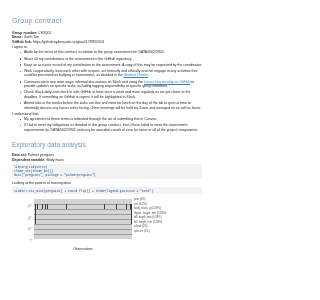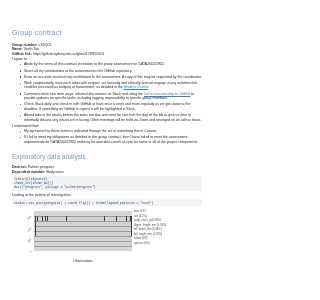--- a/index.html
+++ b/index.html
@@ -11,21 +11,21 @@
     width: 211px;
     height: 300px;
     overflow: hidden;
     font-family: "Liberation Sans", sans-serif;
     color: #2b2b2b;
   }
   .page {
     position: relative;
     width: 211px;
     height: 224px;
-    padding: 28px 9px 0 12px;
+    padding: 16px 9px 0 12px;
     box-sizing: border-box;
   }
   h1.doc-title {
     font-size: 7.2px;
     font-weight: 400;
     color: #6b9bc3;
     margin: 0 0 5.5px 0;
     letter-spacing: 0.15px;
   }
   h2.section-title {

